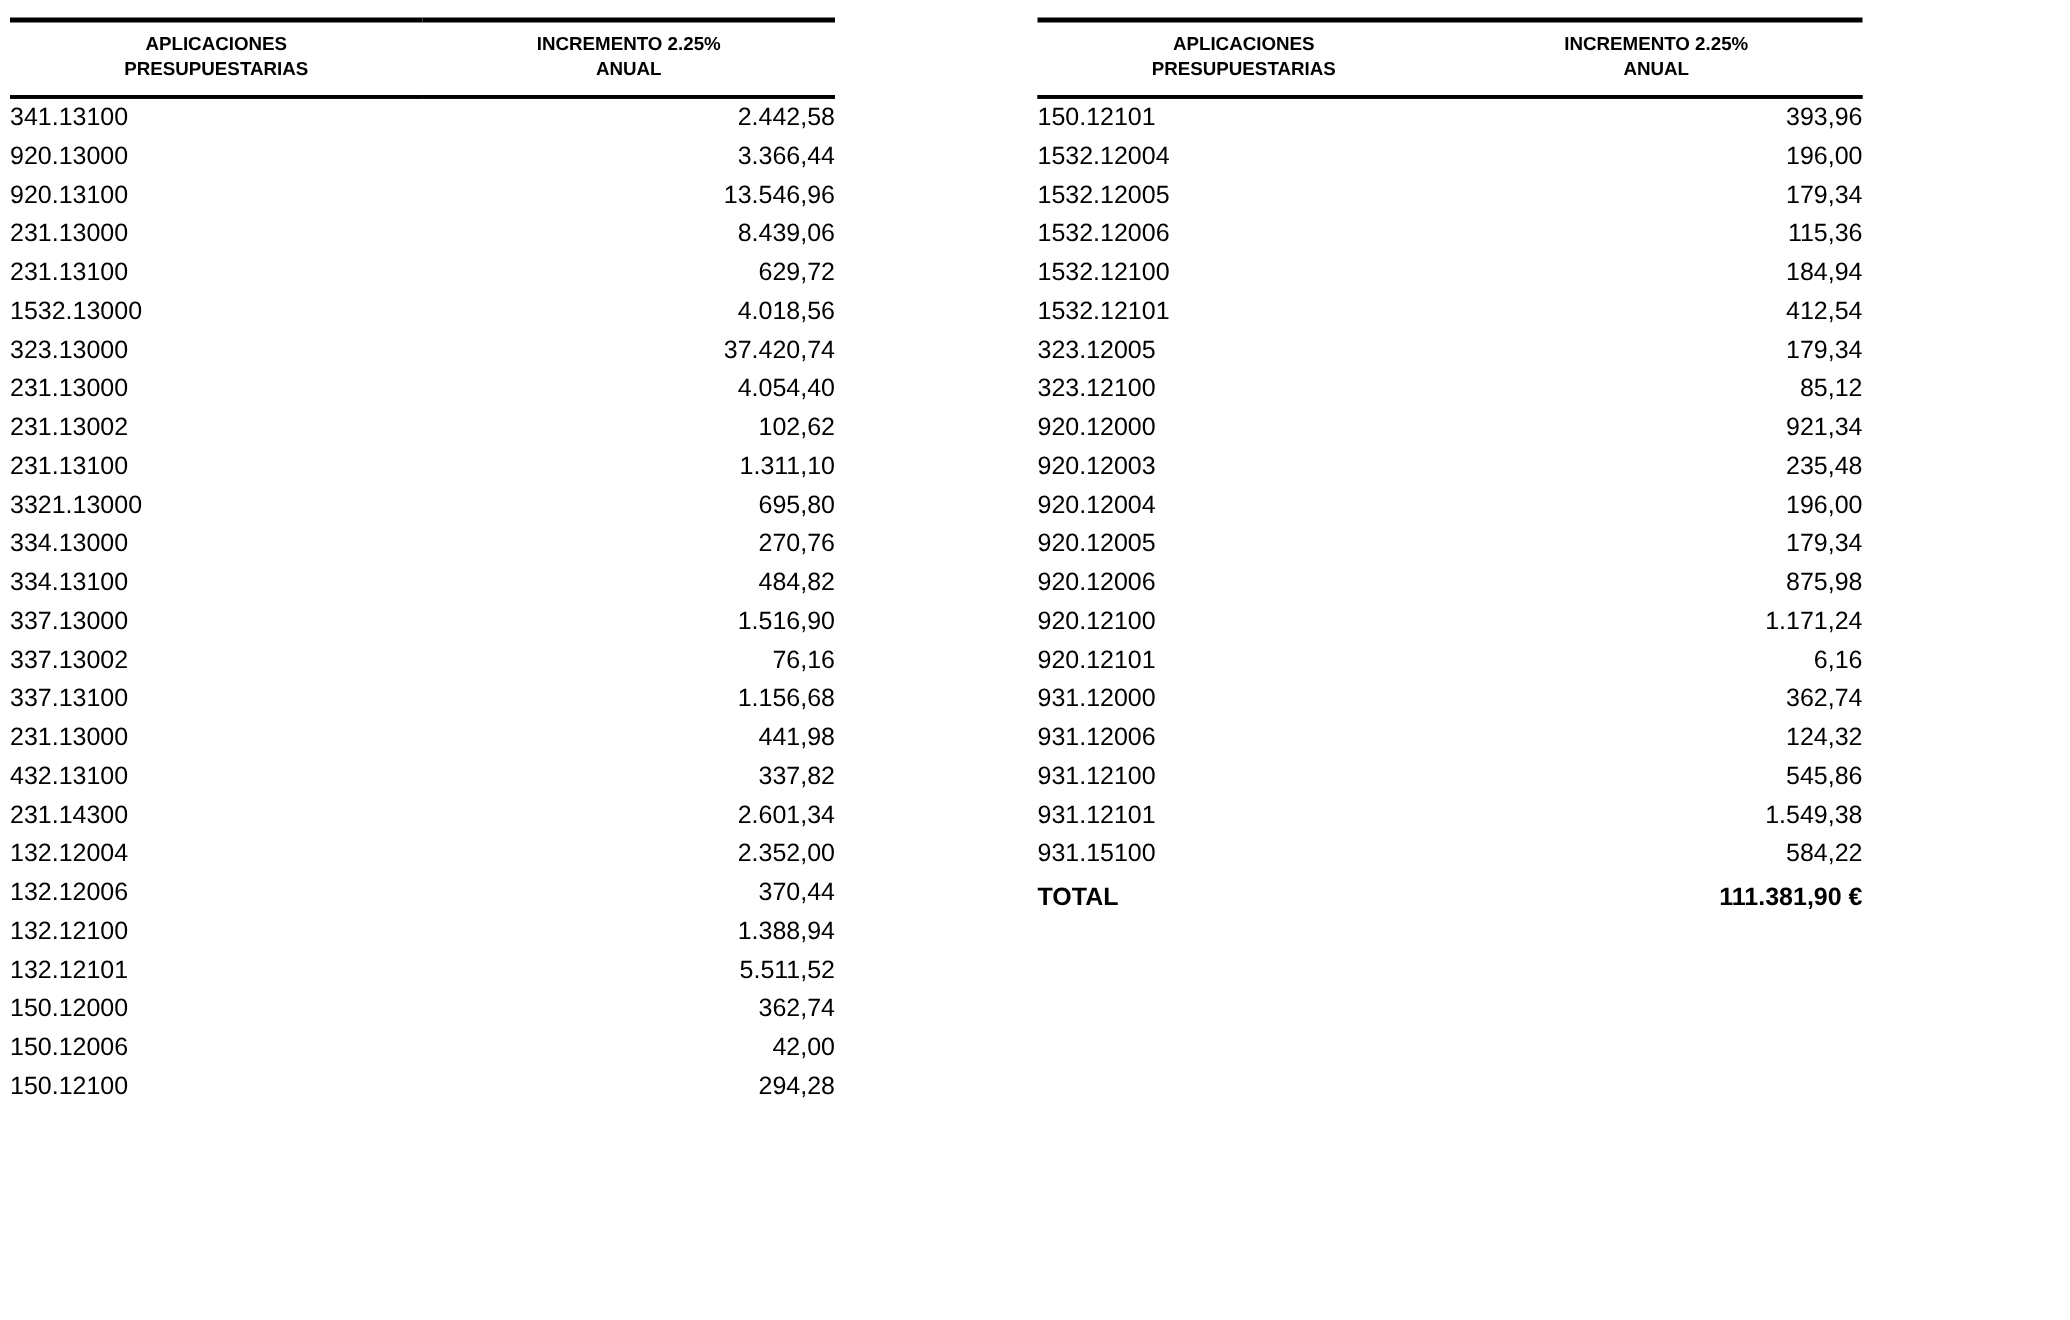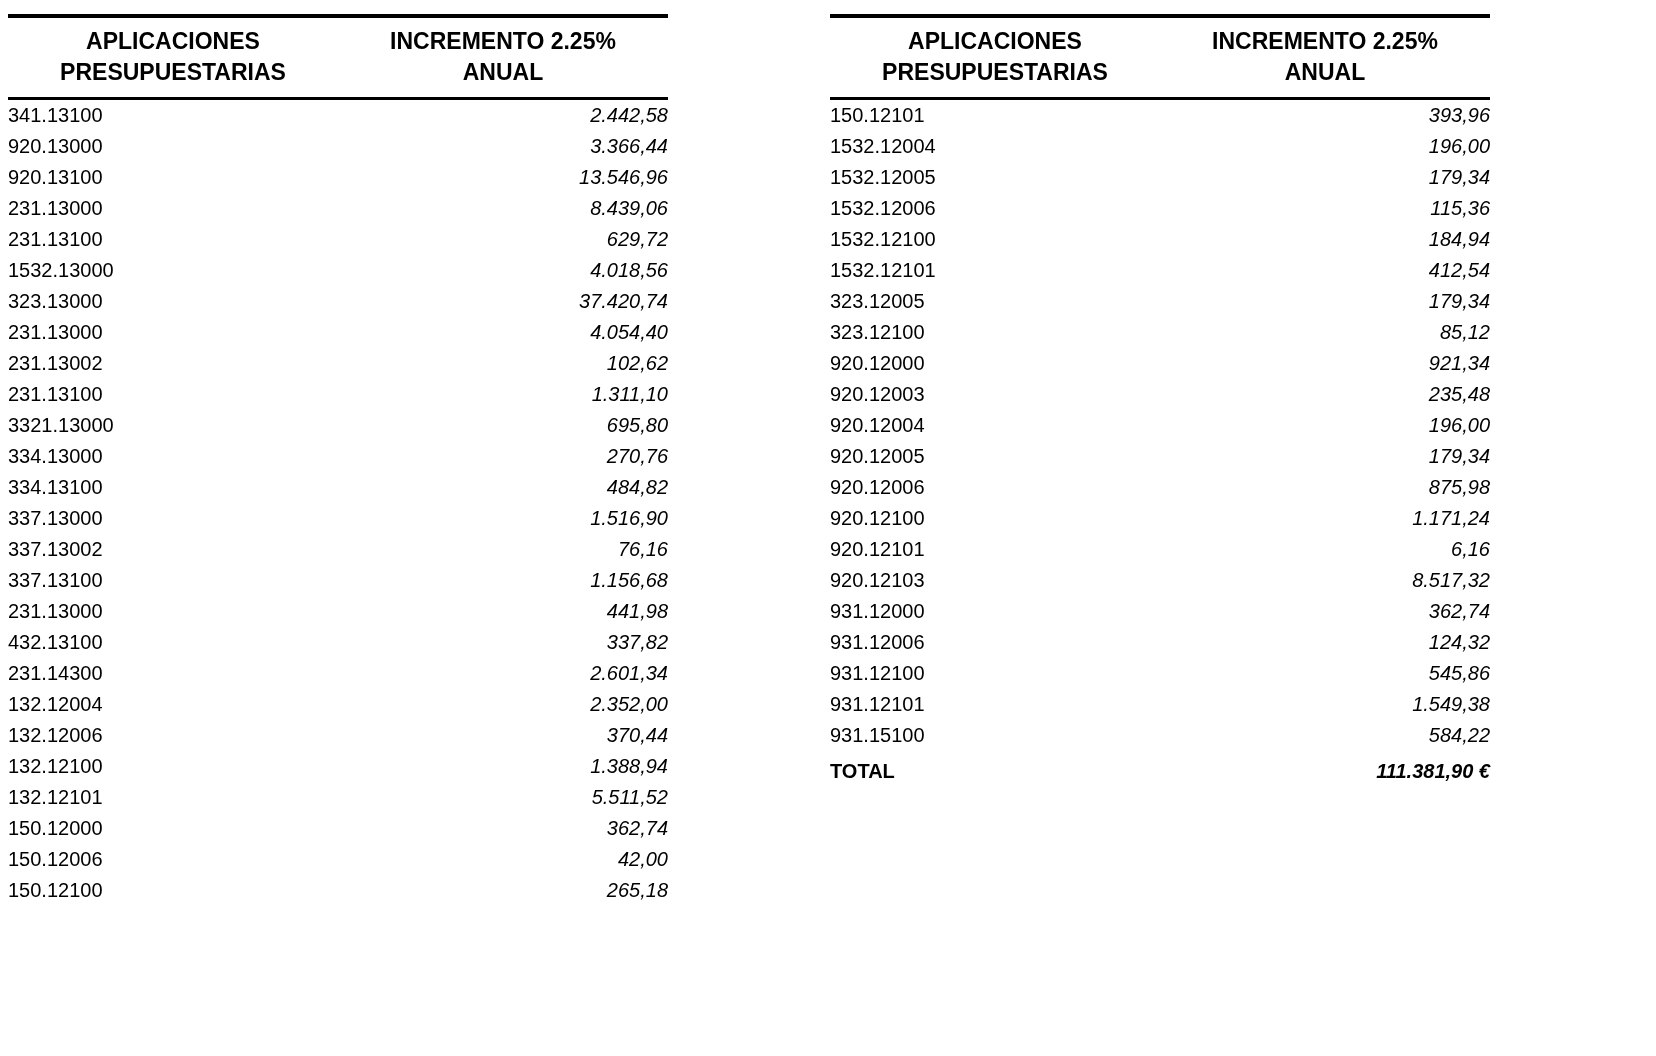--- a/index.html
+++ b/index.html
@@ -24,42 +24,41 @@
   }
   table.budget-table {
     border-collapse: collapse;
     width: 660px;
     border-top: 4px solid #000000;
     table-layout: fixed;
   }
   table.budget-table thead th {
     border-bottom: 3px solid #000000;
     padding: 8px 0 9px 0;
-    font-size: 23px;
+    font-size: 15px;
     font-weight: bold;
     text-align: center;
     line-height: 1.35;
     vertical-align: middle;
   }
   table.budget-table td {
     font-size: 20px;
     height: 31px;
     padding: 0;
     vertical-align: middle;
     white-space: nowrap;
   }
   td.code {
     width: 50%;
     text-align: left;
   }
   td.amount {
     width: 50%;
     text-align: right;
     padding-right: 105px;
-    font-style: italic;
   }
   tr.total-row td {
     font-weight: bold;
     height: 40px;
   }
   tr.total-row td.code {
     padding-right: 12px;
   }
   .hline { display: block; }
 </style>
@@ -178,21 +177,21 @@
           <tr>
             <td class="code">150.12000</td>
             <td class="amount">362,74</td>
           </tr>
           <tr>
             <td class="code">150.12006</td>
             <td class="amount">42,00</td>
           </tr>
           <tr>
             <td class="code">150.12100</td>
-            <td class="amount">265,18</td>
+            <td class="amount">294,28</td>
           </tr>
         </tbody>
     </table>
 
     <table class="budget-table">
       <thead>
         <tr>
           <th>
             <span class="hline">APLICACIONES</span>
             <span class="hline">PRESUPUESTARIAS</span>
@@ -258,24 +257,20 @@
           </tr>
           <tr>
             <td class="code">920.12100</td>
             <td class="amount">1.171,24</td>
           </tr>
           <tr>
             <td class="code">920.12101</td>
             <td class="amount">6,16</td>
           </tr>
           <tr>
-            <td class="code">920.12103</td>
-            <td class="amount">8.517,32</td>
-          </tr>
-          <tr>
             <td class="code">931.12000</td>
             <td class="amount">362,74</td>
           </tr>
           <tr>
             <td class="code">931.12006</td>
             <td class="amount">124,32</td>
           </tr>
           <tr>
             <td class="code">931.12100</td>
             <td class="amount">545,86</td>

